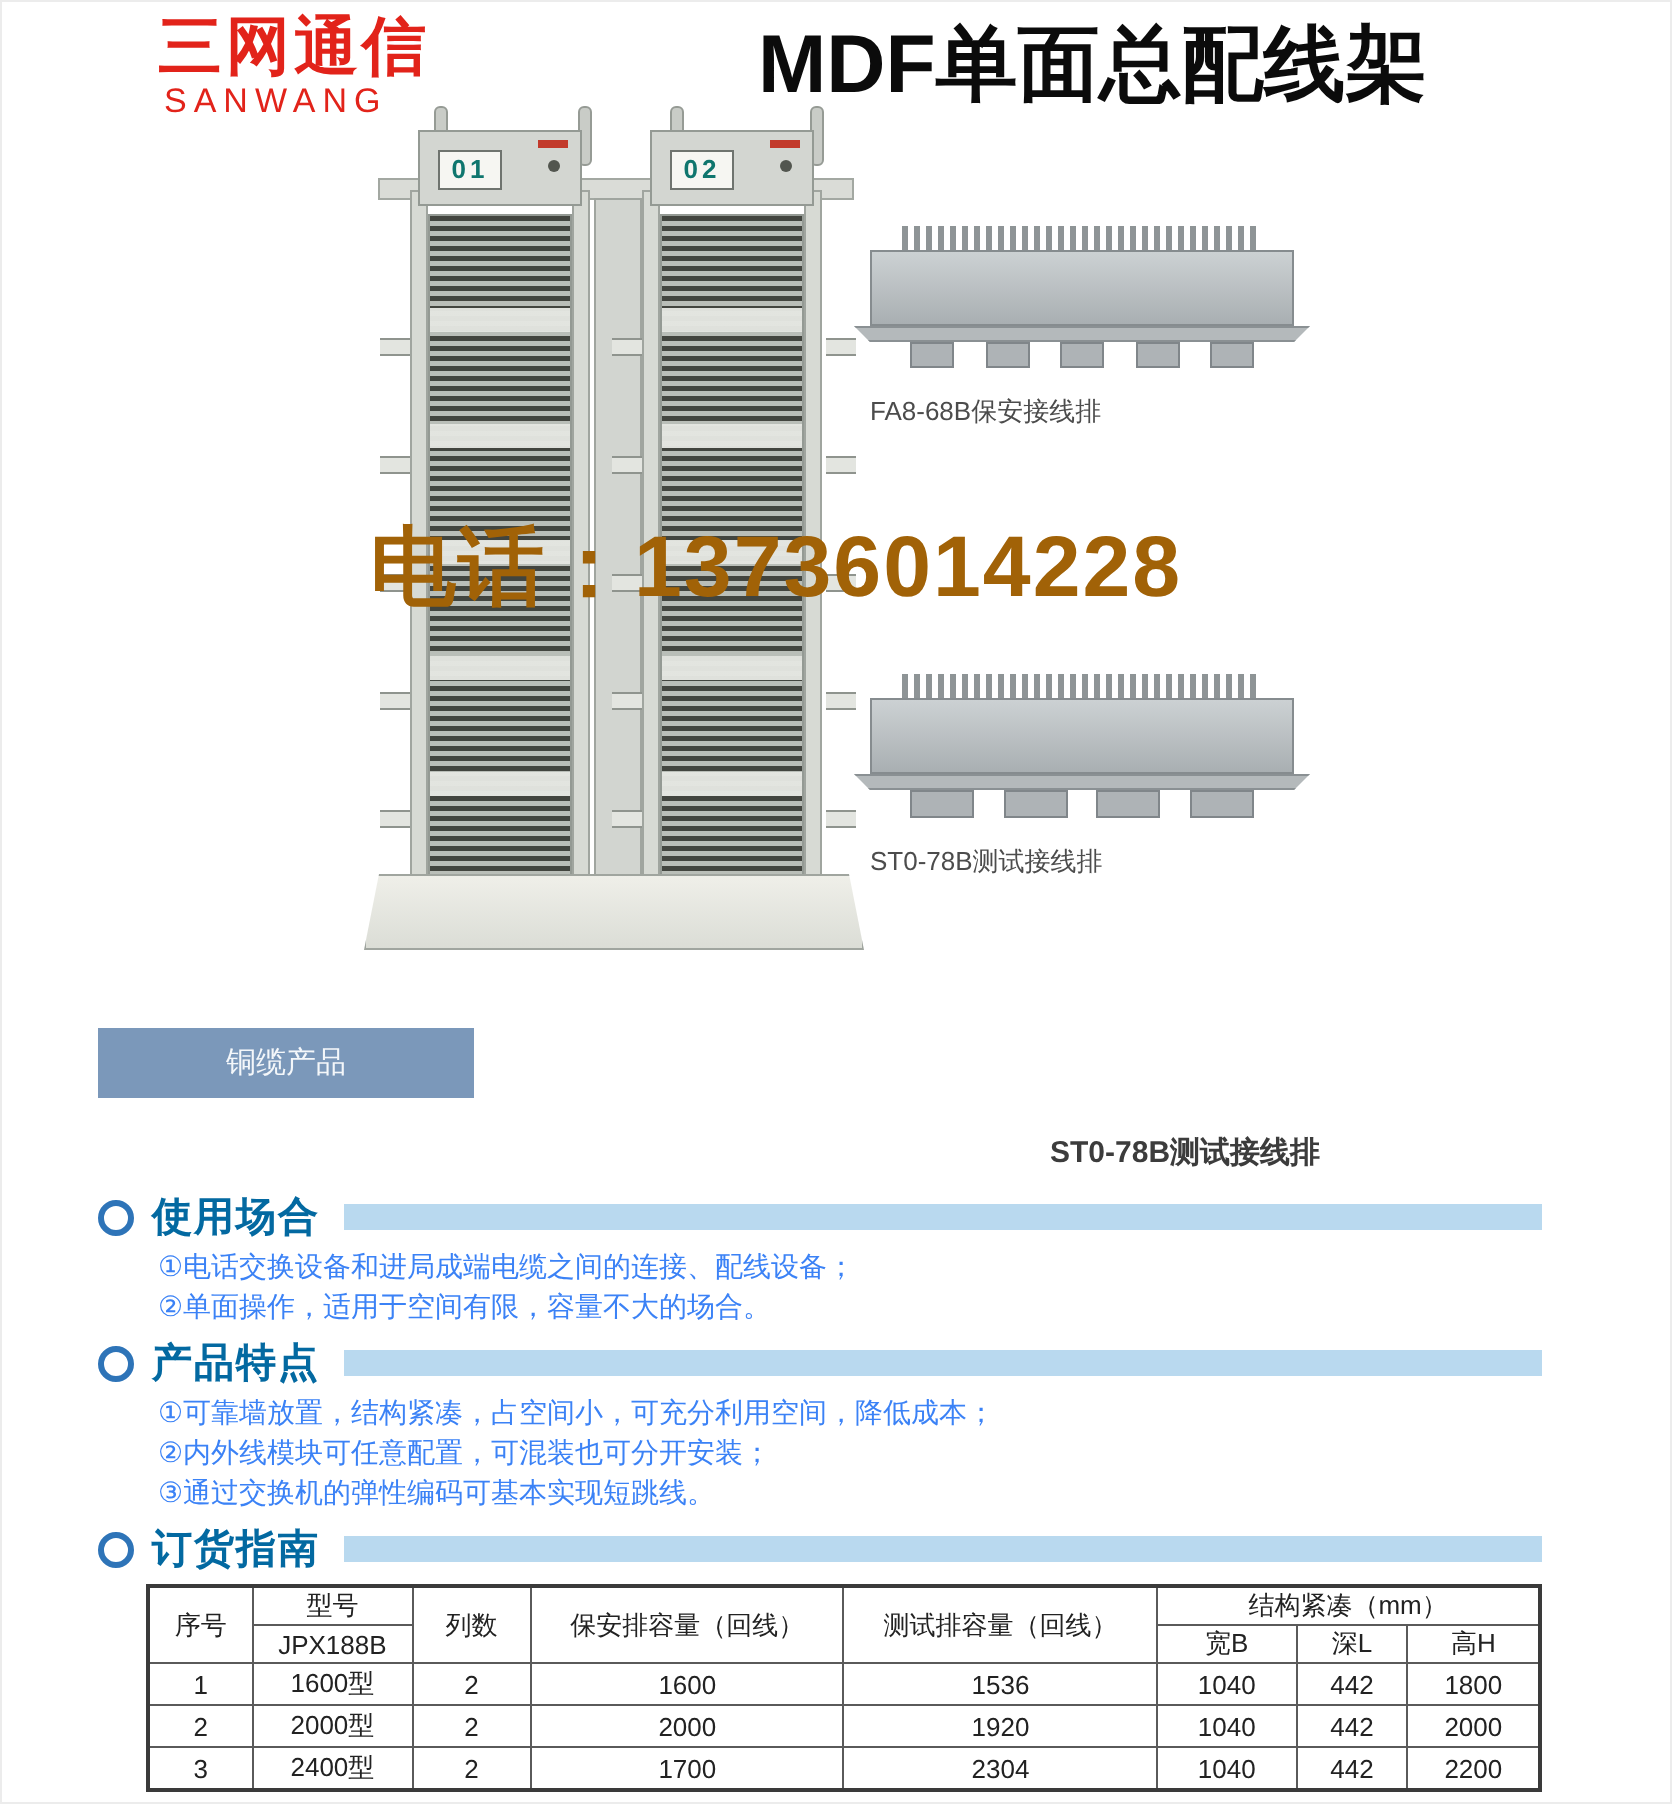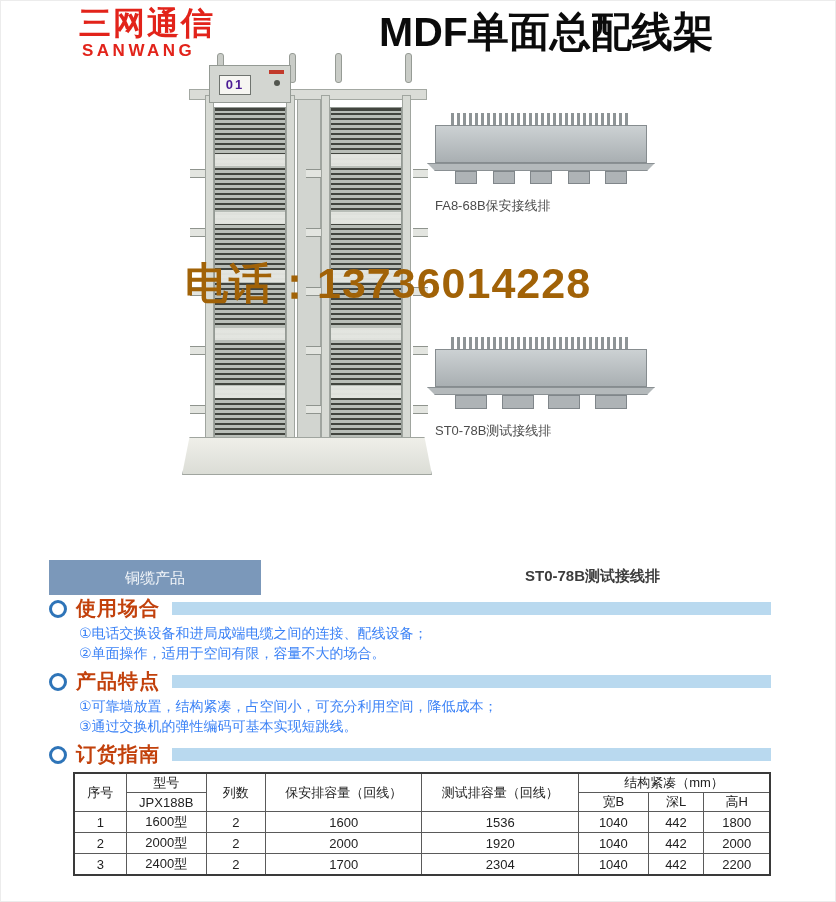--- a/index.html
+++ b/index.html
@@ -6,33 +6,33 @@
   body{
     width:836px;height:902px;position:relative;background:#ffffff;
     font-family:"Liberation Sans","DejaVu Sans",sans-serif;color:#333;
     overflow:hidden;
   }
   .page{position:absolute;inset:0;border:1px solid #ececec;}
 
   
   .logo-3w{position:absolute;left:6px;top:0px;font-size:58px;font-weight:900;color:#e2231a;letter-spacing:-3px;line-height:60px;}
   .logo-cn{position:absolute;left:78px;top:4px;font-size:32px;font-weight:800;color:#e2231a;line-height:36px;letter-spacing:2px;}
-  .logo-en{position:absolute;left:81px;top:40px;font-size:17px;font-weight:700;color:#e2231a;letter-spacing:3.5px;}
+  .logo-en{position:absolute;left:81px;top:40px;font-size:17px;font-weight:400;color:#e2231a;letter-spacing:3.5px;}
   .page-title{position:absolute;left:378px;top:4px;font-size:41px;font-weight:900;color:#0b0b0b;white-space:nowrap;}
 
   
   .hero{position:absolute;left:0;top:58px;width:836px;height:445px;}
   .crossbar{position:absolute;left:188px;top:30px;width:236px;height:9px;background:#dadcd7;border:1px solid #a3a8a2;}
   .rack{position:absolute;top:6px;width:90px;height:376px;}
   .rack-1{left:204px;} .rack-2{left:320px;}
   .rack-rail-l,.rack-rail-r{position:absolute;top:30px;bottom:0;width:7px;background:#d7dad4;border:1px solid #a0a59f;}
   .rack-rail-l{left:0;} .rack-rail-r{right:0;}
   .rack-head{position:absolute;left:4px;right:4px;top:0;height:36px;background:#d3d6d1;border:1px solid #949a94;}
   .rack-plate{position:absolute;left:9px;top:9px;width:30px;height:18px;background:#f6f6f2;border:1px solid #6f746f;
-    font-size:13px;font-weight:700;color:#4c1d95;text-align:center;line-height:18px;letter-spacing:2px;}
+    font-size:13px;font-weight:700;color:#0f766e;text-align:center;line-height:18px;letter-spacing:2px;}
   .head-mark{position:absolute;right:6px;top:4px;width:15px;height:4px;background:#c23a2b;}
   .head-knob{position:absolute;right:10px;top:14px;width:6px;height:6px;border-radius:50%;background:#52564f;}
   .rack-body{position:absolute;left:9px;right:9px;top:42px;bottom:2px;border:1px solid #949a94;
     background-image:
       repeating-linear-gradient(180deg, rgba(228,230,225,0) 0 46px, rgba(228,230,225,0.97) 46px 58px),
       repeating-linear-gradient(180deg,#42453f 0 2.5px,#b9beb8 2.5px 5px);}
   .hook-rail{position:absolute;width:15px;
     background:repeating-linear-gradient(180deg, transparent 0 50px, #8f948e 50px 51px, #e3e5e0 51px 58px, #8f948e 58px 59px);}
   .hooks-left-1{left:189px;top:60px;height:320px;}
   .hooks-left-2{left:305px;top:60px;height:320px;}
@@ -56,29 +56,29 @@
   .flange{height:6px;margin:0 -8px;background:#b4b9bb;border:1px solid #8a9093;
     clip-path:polygon(0 0,100% 0,96.5% 100%,3.5% 100%);}
   .feet{display:flex;justify-content:space-between;padding:0 20px;}
   .foot{width:20px;height:11px;background:#aeb3b6;border:1px solid #80868a;}
   .foot-b{width:30px;height:12px;}
   .mini-caption{margin-top:13px;font-size:13px;color:#4c4c4c;}
 
   
   .cat-bar{position:absolute;height:35px;background:#7b98ba;color:#f4f7fa;font-size:15px;
     text-align:center;line-height:35px;cursor:pointer;}
-  .cat-bar-1{left:48px;top:513px;width:212px;margin-top:46px;}
+  .cat-bar-1{left:48px;top:513px;width:188px;}
   .cat-bar-2{left:268px;top:513px;width:489px;}
   .sub-label{position:absolute;left:524px;top:566px;font-size:15px;font-weight:700;color:#3c3c3c;}
 
   
   .content{position:absolute;left:48px;top:596px;width:722px;}
   .sec-head{display:flex;align-items:center;height:23px;margin-bottom:2px;}
   .ring{width:12px;height:12px;border:3px solid #2e74b8;border-radius:50%;background:#fff;margin-right:9px;flex:none;}
-  .sec-title{font-size:20px;font-weight:700;color:#c2410c;white-space:nowrap;letter-spacing:1px;}
+  .sec-title{font-size:20px;font-weight:700;color:#0369a1;white-space:nowrap;letter-spacing:1px;}
   .sec-bar{flex:1;height:13px;background:#b9d9ef;margin-left:12px;}
   .sec-items{margin:3px 0 7px 30px;}
   .sec-item{font-size:14px;color:#3b82f6;line-height:20px;}
 
   
   .order-table{width:698px;margin:6px 0 0 24px;border-collapse:collapse;border:2px solid #3a3a3a;
     font-size:13px;color:#222;table-layout:fixed;}
   .order-table th,.order-table td{border:1px solid #5a5a5a;text-align:center;padding:0;height:18px;
     font-weight:normal;overflow:hidden;white-space:nowrap;}
   .order-table td{height:20px;}
@@ -108,20 +108,25 @@
         <div class="rack-plate">01</div>
         <div class="head-mark"></div>
         <div class="head-knob"></div>
       </div>
       <div class="rack-body"></div>
     </div>
 
     <div class="rack rack-2">
       <div class="rack-rail-l"></div>
       <div class="rack-rail-r"></div>
+      <div class="rack-head">
+        <div class="rack-plate">02</div>
+        <div class="head-mark"></div>
+        <div class="head-knob"></div>
+      </div>
       <div class="rack-body"></div>
     </div>
 
     <div class="hook-rail hooks-left-1"></div>
     <div class="hook-rail hooks-left-2"></div>
     <div class="hook-rail hooks-right-2"></div>
     <div class="rack-base"></div>
 
     <div class="phone-overlay" style="color: #a16207;">电话：13736014228</div>
 
@@ -168,20 +173,21 @@
       <div class="sec-item">②单面操作，适用于空间有限，容量不大的场合。</div>
     </div>
 
     <div class="sec-head">
       <span class="ring"></span>
       <span class="sec-title">产品特点</span>
       <span class="sec-bar"></span>
     </div>
     <div class="sec-items">
       <div class="sec-item">①可靠墙放置，结构紧凑，占空间小，可充分利用空间，降低成本；</div>
+      <div class="sec-item">②内外线模块可任意配置，可混装也可分开安装；</div>
       <div class="sec-item">③通过交换机的弹性编码可基本实现短跳线。</div>
     </div>
 
     <div class="sec-head">
       <span class="ring"></span>
       <span class="sec-title">订货指南</span>
       <span class="sec-bar"></span>
     </div>
 
     <table class="order-table">

